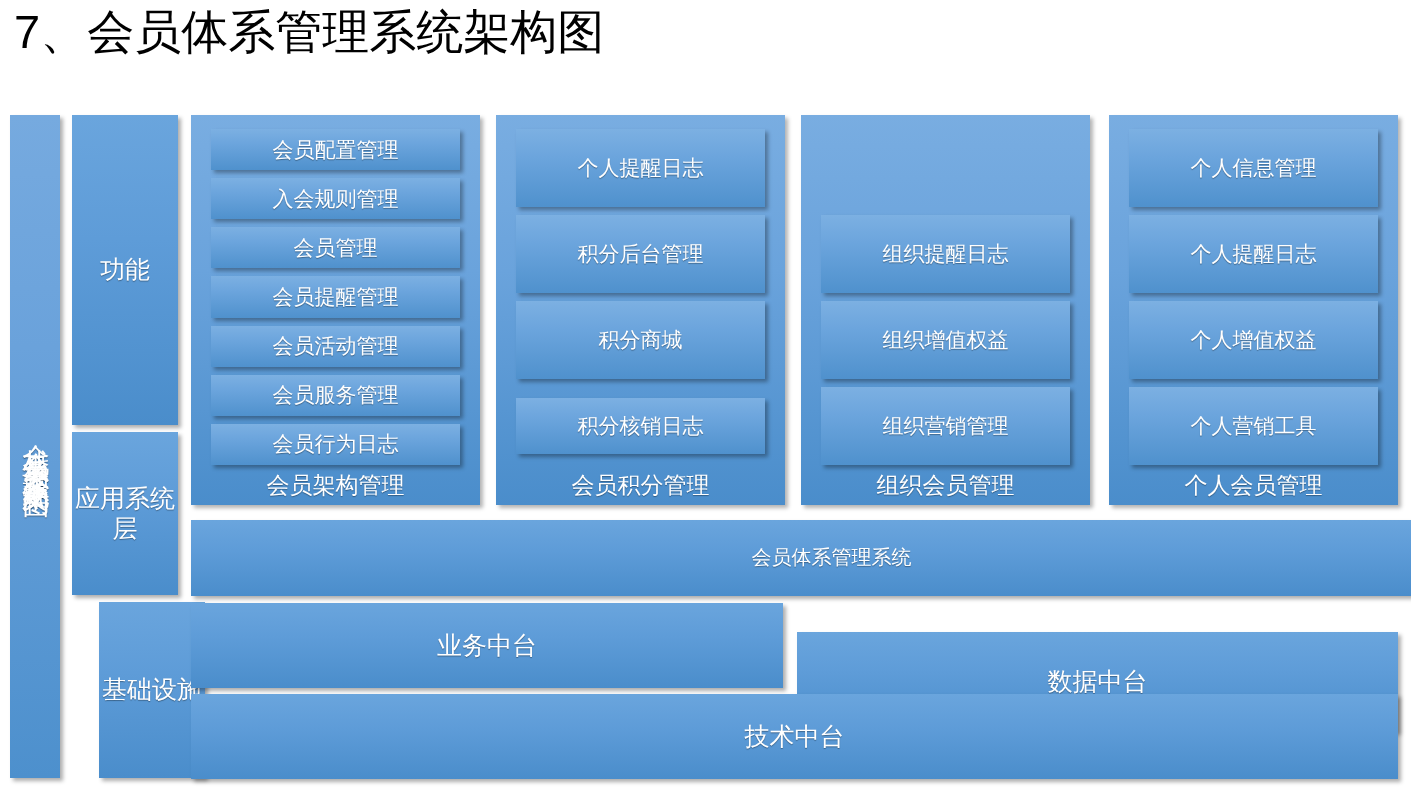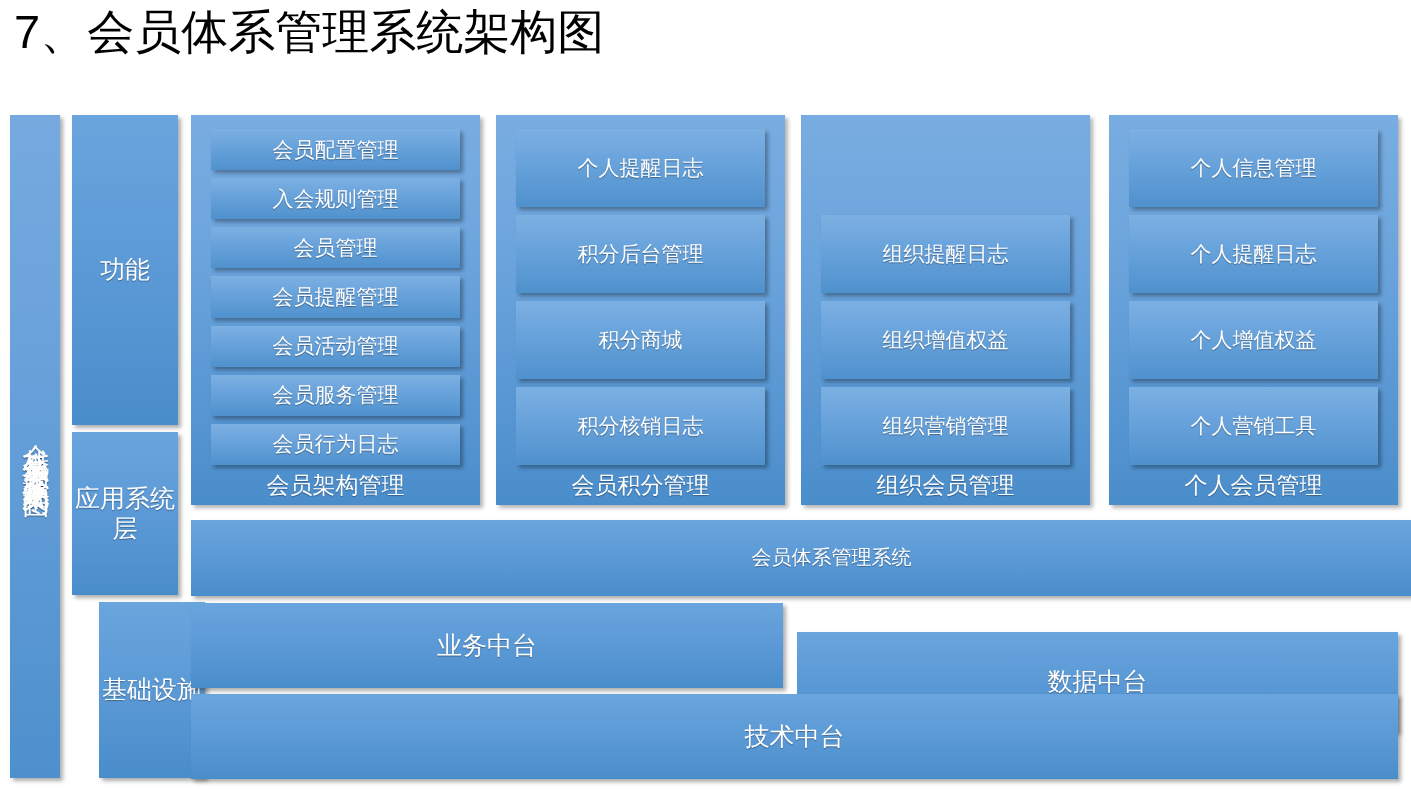--- a/index.html
+++ b/index.html
@@ -119,21 +119,21 @@
     <div class="card" style="top: 210.571px; height: 41.1429px;">会员活动管理</div>
     <div class="card" style="top: 259.714px; height: 41.1429px;">会员服务管理</div>
     <div class="card" style="top: 308.857px; height: 41.1429px;">会员行为日志</div>
     <div class="gtitle">会员架构管理</div>
   </div>
 
   <div class="group" id="group-1">
     <div class="card" style="top: 14px; height: 78px;">个人提醒日志</div>
     <div class="card" style="top: 100px; height: 78px;">积分后台管理</div>
     <div class="card" style="top: 186px; height: 78px;">积分商城</div>
-    <div class="card" style="top: 272px; height: 78px;">积分核销日志</div>
+    <div class="card" style="top: 283px; height: 56px;">积分核销日志</div>
     <div class="gtitle">会员积分管理</div>
   </div>
 
   <div class="group" id="group-2">
     <div class="card" style="top: 100px; height: 78px;">组织提醒日志</div>
     <div class="card" style="top: 186px; height: 78px;">组织增值权益</div>
     <div class="card" style="top: 272px; height: 78px;">组织营销管理</div>
     <div class="gtitle">组织会员管理</div>
   </div>
 

